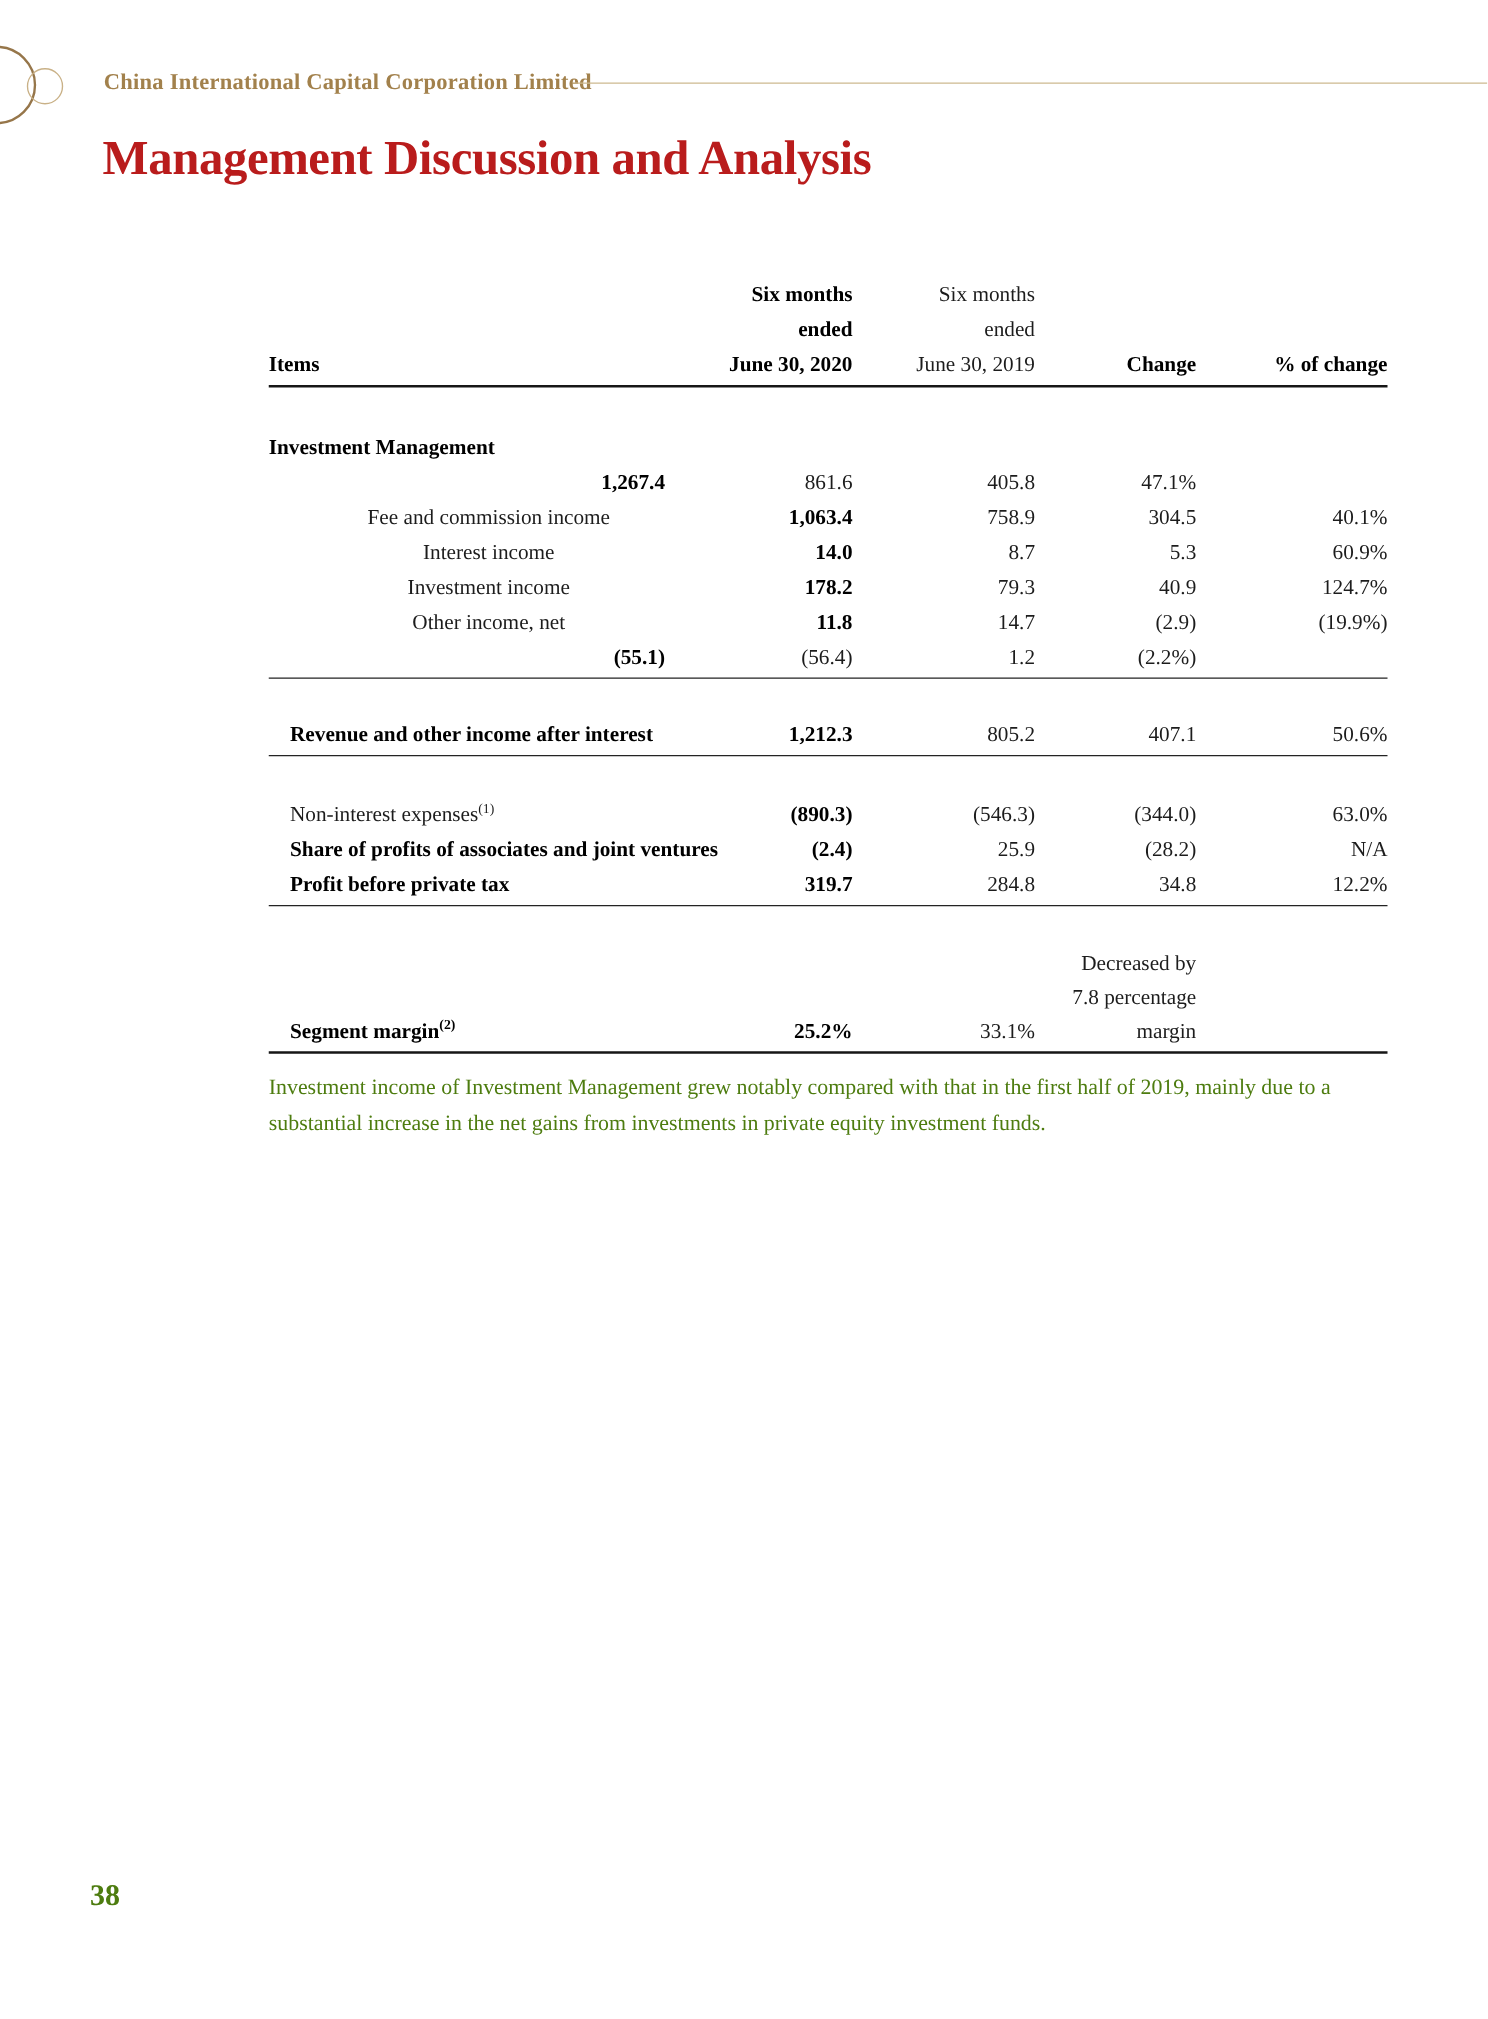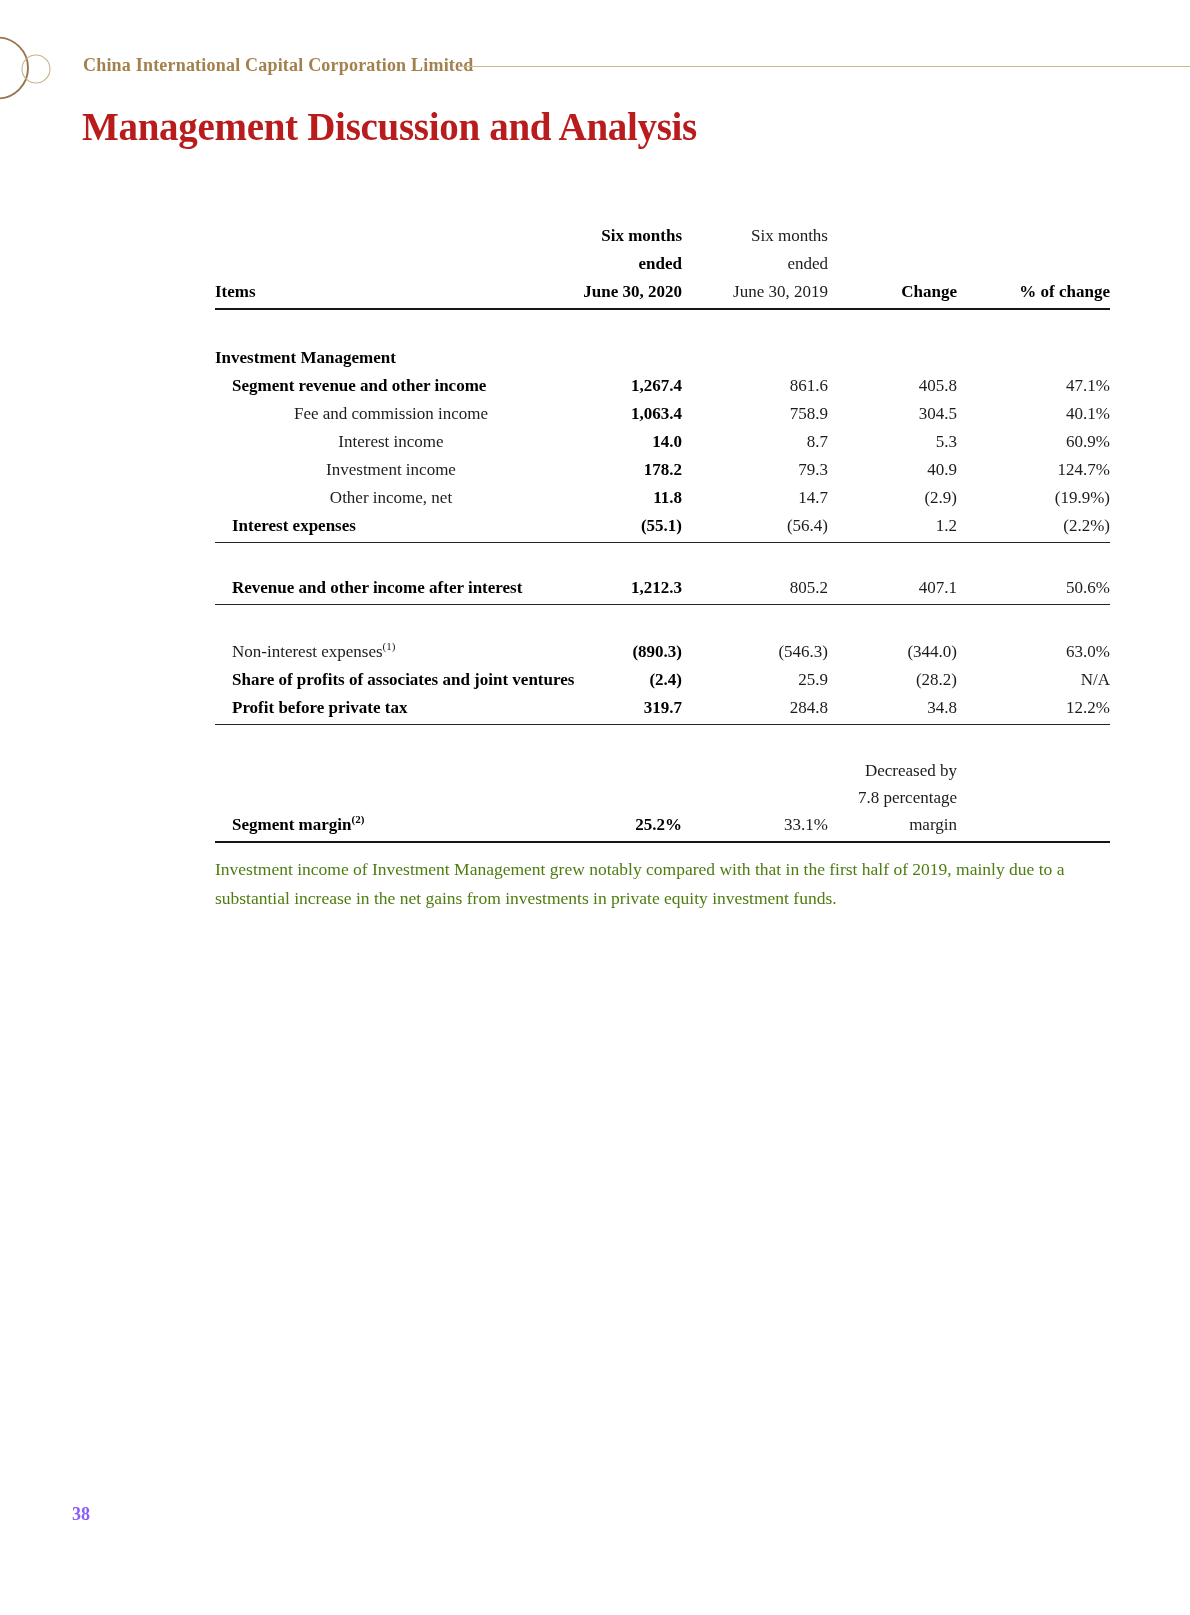--- a/index.html
+++ b/index.html
@@ -32,21 +32,21 @@
   .i2{padding-left:35px;text-align:center;}
   sup{font-size:11px;line-height:0;}
   .rule{height:0;border-top:1.9px solid #232323;margin-top:2px;}
   .rule.thick{border-top:2.7px solid #161616;}
   .sp{width:100%;}
   
   .para{
     position:absolute;left:215px;top:855px;width:898px;
     font-size:17.5px;line-height:29px;color:#4d7c0f;text-align:left;
   }
-  .pagenum{position:absolute;left:72px;top:1504px;font-size:18px;font-weight:700;color:#8b5cf6;}
+  .pagenum{position:absolute;left:72px;top:1504px;font-size:24px;font-weight:700;color:#4d7c0f;}
 </style>
 </head>
 <body>
 
 <div class="page">
 
   <svg class="logo-svg" width="60" height="110" viewBox="0 0 60 110">
     <circle cx="-2.5" cy="38" r="30.5" fill="none" stroke="#96764a" stroke-width="1.9"></circle>
     <circle cx="36" cy="39" r="14" fill="none" stroke="#c9b187" stroke-width="1.1"></circle>
   </svg>
@@ -73,21 +73,20 @@
     </div>
 
     <div class="rule thick"></div>
     <div class="sp" style="height:34px"></div>
 
     <div class="grid trow">
       <div class="lb b">Investment Management</div>
     </div>
 
     <div class="grid trow">
-      <div class="lb b i1">Segment revenue and other income</div>
       <div class="num b">1,267.4</div>
       <div class="num">861.6</div>
       <div class="num">405.8</div>
       <div class="num">47.1%</div>
     </div>
 
     <div class="grid trow">
       <div class="lb i2">Fee and commission income</div>
       <div class="num b">1,063.4</div>
       <div class="num">758.9</div>
@@ -113,21 +112,20 @@
 
     <div class="grid trow">
       <div class="lb i2">Other income, net</div>
       <div class="num b">11.8</div>
       <div class="num">14.7</div>
       <div class="num">(2.9)</div>
       <div class="num">(19.9%)</div>
     </div>
 
     <div class="grid trow">
-      <div class="lb b i1">Interest expenses</div>
       <div class="num b">(55.1)</div>
       <div class="num">(56.4)</div>
       <div class="num">1.2</div>
       <div class="num">(2.2%)</div>
     </div>
 
     <div class="rule"></div>
     <div class="sp" style="height:31px"></div>
 
     <div class="grid trow">

